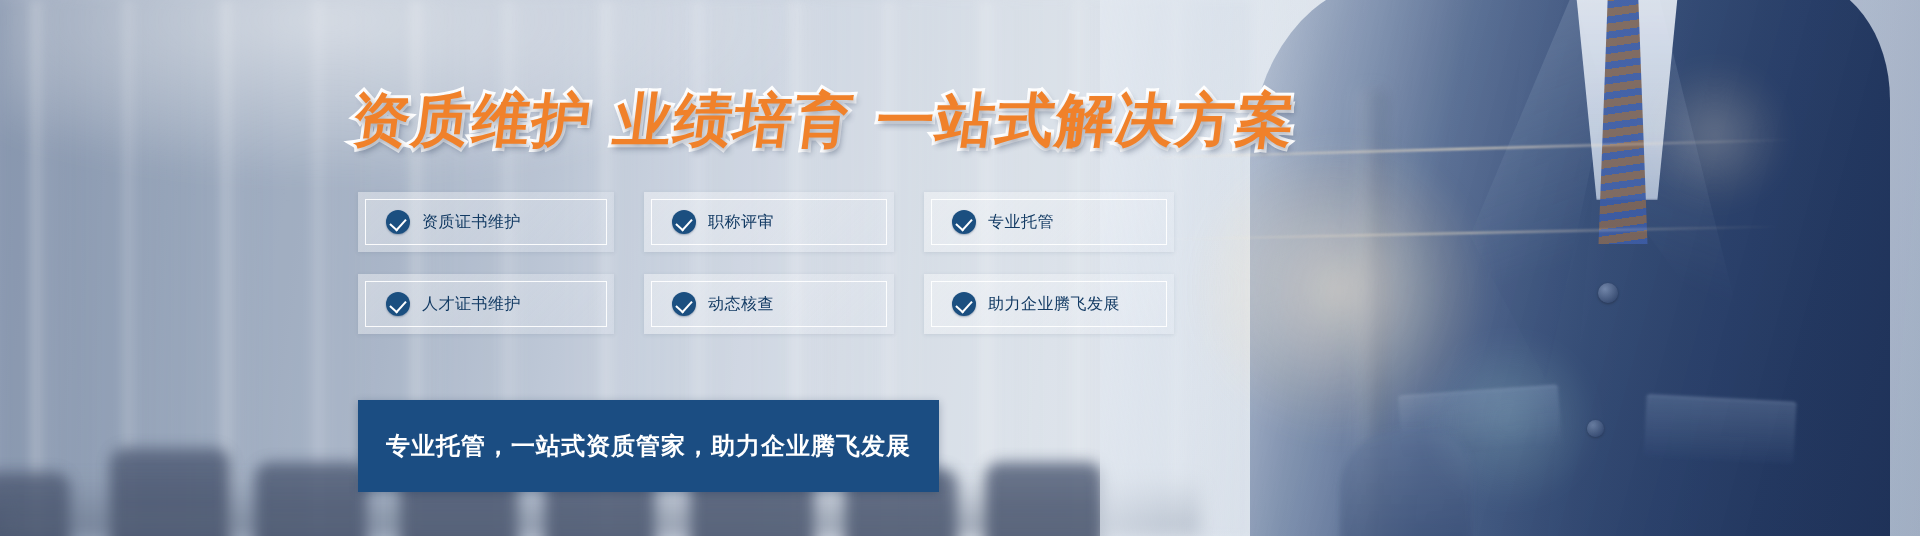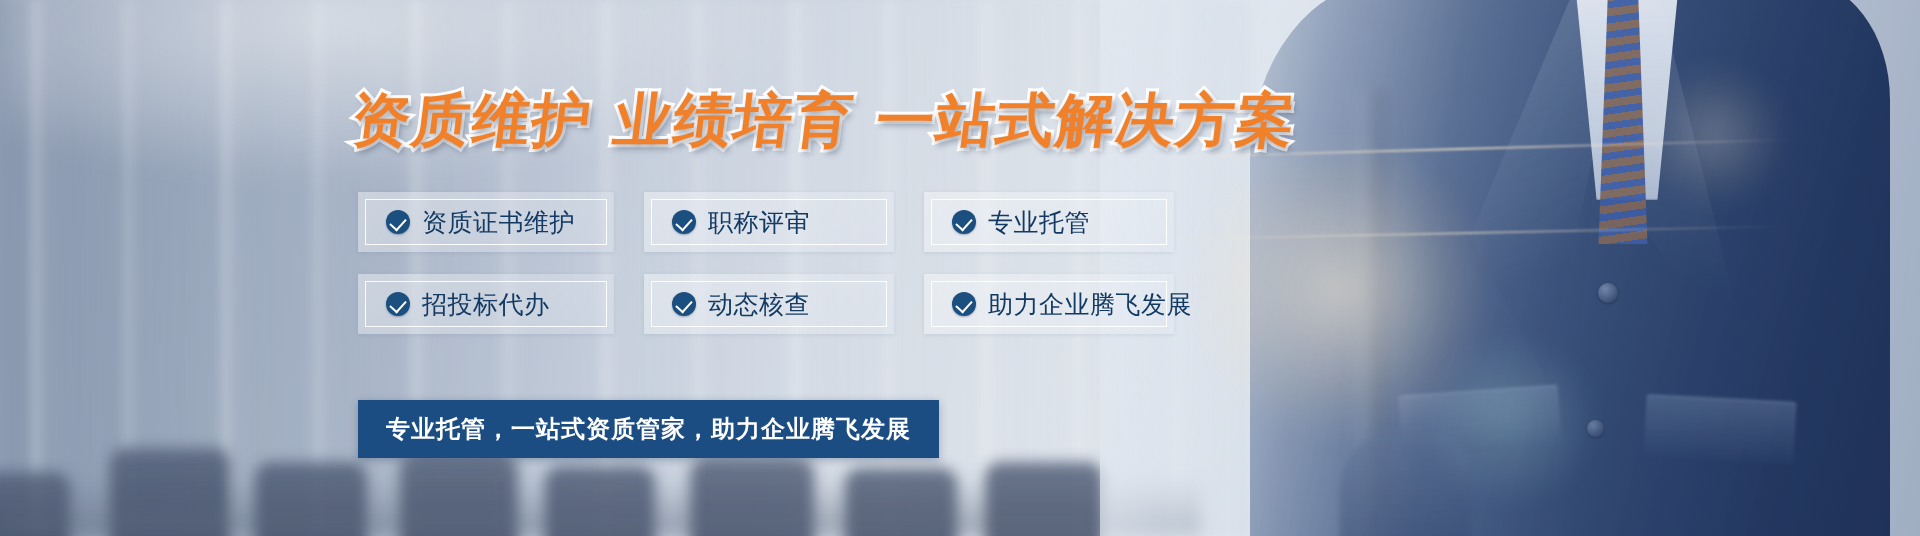--- a/index.html
+++ b/index.html
@@ -220,28 +220,28 @@
     box-shadow:0 1px 2px rgba(20,45,80,.35);
   }
   .check::after {
     content:"";
     position:absolute; left:7px; top:5px;
     width:8px; height:13px;
     border:solid #ffffff; border-width:0 2.6px 2.6px 0;
     transform:rotate(42deg);
   }
   .fbox-label {
-    font-size:25px; color:#123a63; font-weight:500;
+    font-size:16px; color:#123a63; font-weight:500;
     white-space:nowrap; letter-spacing:.5px;
   }
 
   .tagline {
     position:absolute; left:358px; top:400px;
     background:#1b4d82;
-    padding:13px 28px;
+    padding:30px 28px;
     box-shadow:0 2px 8px rgba(20,45,80,.30);
   }
   .tagline-text {
     font-size:24px; color:#ffffff; font-weight:700;
     letter-spacing:1px; white-space:nowrap;
   }
 </style>
 </head>
 <body>
 
@@ -307,21 +307,21 @@
             <span class="check"></span>
             <span class="fbox-label">专业托管</span>
           </div>
         </div>
       </div>
 
       <div class="box-row">
         <div class="fbox w1">
           <div class="fbox-inner">
             <span class="check"></span>
-            <span class="fbox-label">招投标代办</span>
+            <span class="fbox-label">人才证书维护</span>
           </div>
         </div>
         <div class="fbox w2">
           <div class="fbox-inner">
             <span class="check"></span>
             <span class="fbox-label">动态核查</span>
           </div>
         </div>
         <div class="fbox w3">
           <div class="fbox-inner">

